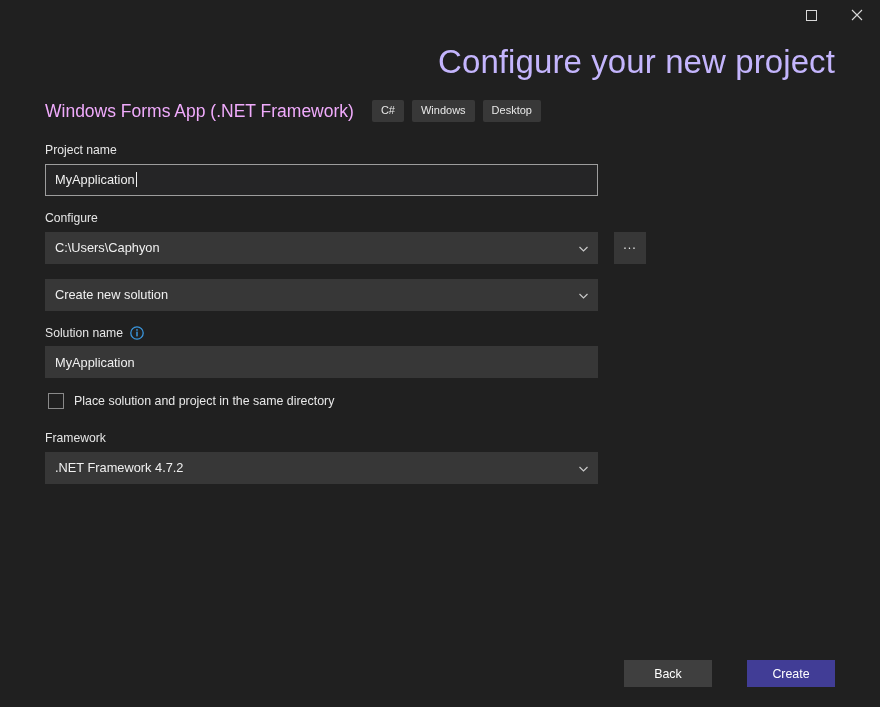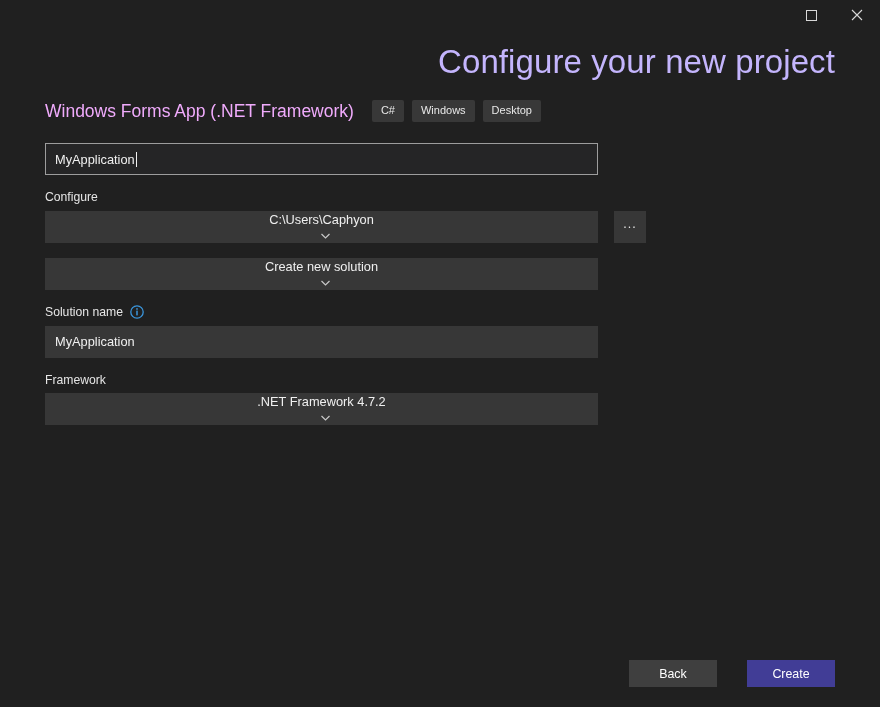--- a/index.html
+++ b/index.html
@@ -133,21 +133,20 @@
     height: 32px;
     box-sizing: border-box;
     background: #373737;
     border: 1px solid #373737;
     color: #f0f0f0;
     font-size: 12.8px;
     padding: 0 9px;
     display: flex;
     align-items: center;
     justify-content: space-between;
-    flex-direction: column;
   }
   .combo .val { white-space: nowrap; overflow: hidden; text-overflow: ellipsis; }
   .combo .arrow { flex: 0 0 auto; margin-left: 8px; }
 
   .plainbox {
     width: 553px;
     height: 32px;
     box-sizing: border-box;
     background: #373737;
     border: 1px solid #373737;
@@ -197,37 +196,37 @@
     font-size: 12.4px;
     color: #e8e8e8;
   }
 
   
   .footer {
     position: absolute;
     right: 45px;
     bottom: 20px;
     display: flex;
-    gap: 30px;
+    gap: 18px;
   }
   .btn {
     width: 88px;
     height: 27px;
     box-sizing: border-box;
     font-size: 12.4px;
     font-family: "Liberation Sans", sans-serif;
     display: flex;
     align-items: center;
     justify-content: center;
     border: none;
     color: #ffffff;
     cursor: default;
   }
   .btn-secondary { background: #3f3f3f; }
-  .btn-primary { background: #413d96; }
+  .btn-primary { background: #413d96; margin-left: 17px; }
 </style>
 </head>
 <body>
 
 <div class="titlebar">
   <div class="winbtn">
     <span>
       <svg width="11" height="11" viewBox="0 0 11 11">
         <rect x="0.5" y="0.5" width="10" height="10" fill="none" stroke="#d8d8d8" stroke-width="1"></rect>
       </svg>
@@ -251,20 +250,21 @@
     <div class="tags">
       <span class="tag">C#</span>
       <span class="tag">Windows</span>
       <span class="tag">Desktop</span>
     </div>
   </div>
 
   <div class="form">
 
     <div class="row">
+      <div class="field-label">Project name</div>
       <div class="textbox">
         <span>MyApplication</span>
           <span class="caret"></span>
       </div>
     </div>
 
     <div class="row">
       <div class="field-label">Configure</div>
       <div class="location-row">
         <div class="combo">
@@ -299,20 +299,24 @@
             <circle cx="7" cy="3.9" r="0.85" fill="#3a96dd"></circle>
             <rect x="6.25" y="5.6" width="1.5" height="4.8" fill="#3a96dd"></rect>
           </svg>
         </span>
       </div>
       <div class="plainbox">
         <span>MyApplication</span>
       </div>
     </div>
 
+    <div class="check-row">
+      <span class="checkbox"></span>
+      <span class="check-label">Place solution and project in the same directory</span>
+    </div>
 
     <div class="row">
       <div class="field-label">Framework</div>
       <div class="combo">
         <span class="val">.NET Framework 4.7.2</span>
         <span class="arrow">
           <svg width="9" height="6" viewBox="0 0 9 6">
               <path d="M0.5 1 L4.5 5 L8.5 1" fill="none" stroke="#c8c8c8" stroke-width="1.2"></path>
             </svg>
         </span>

